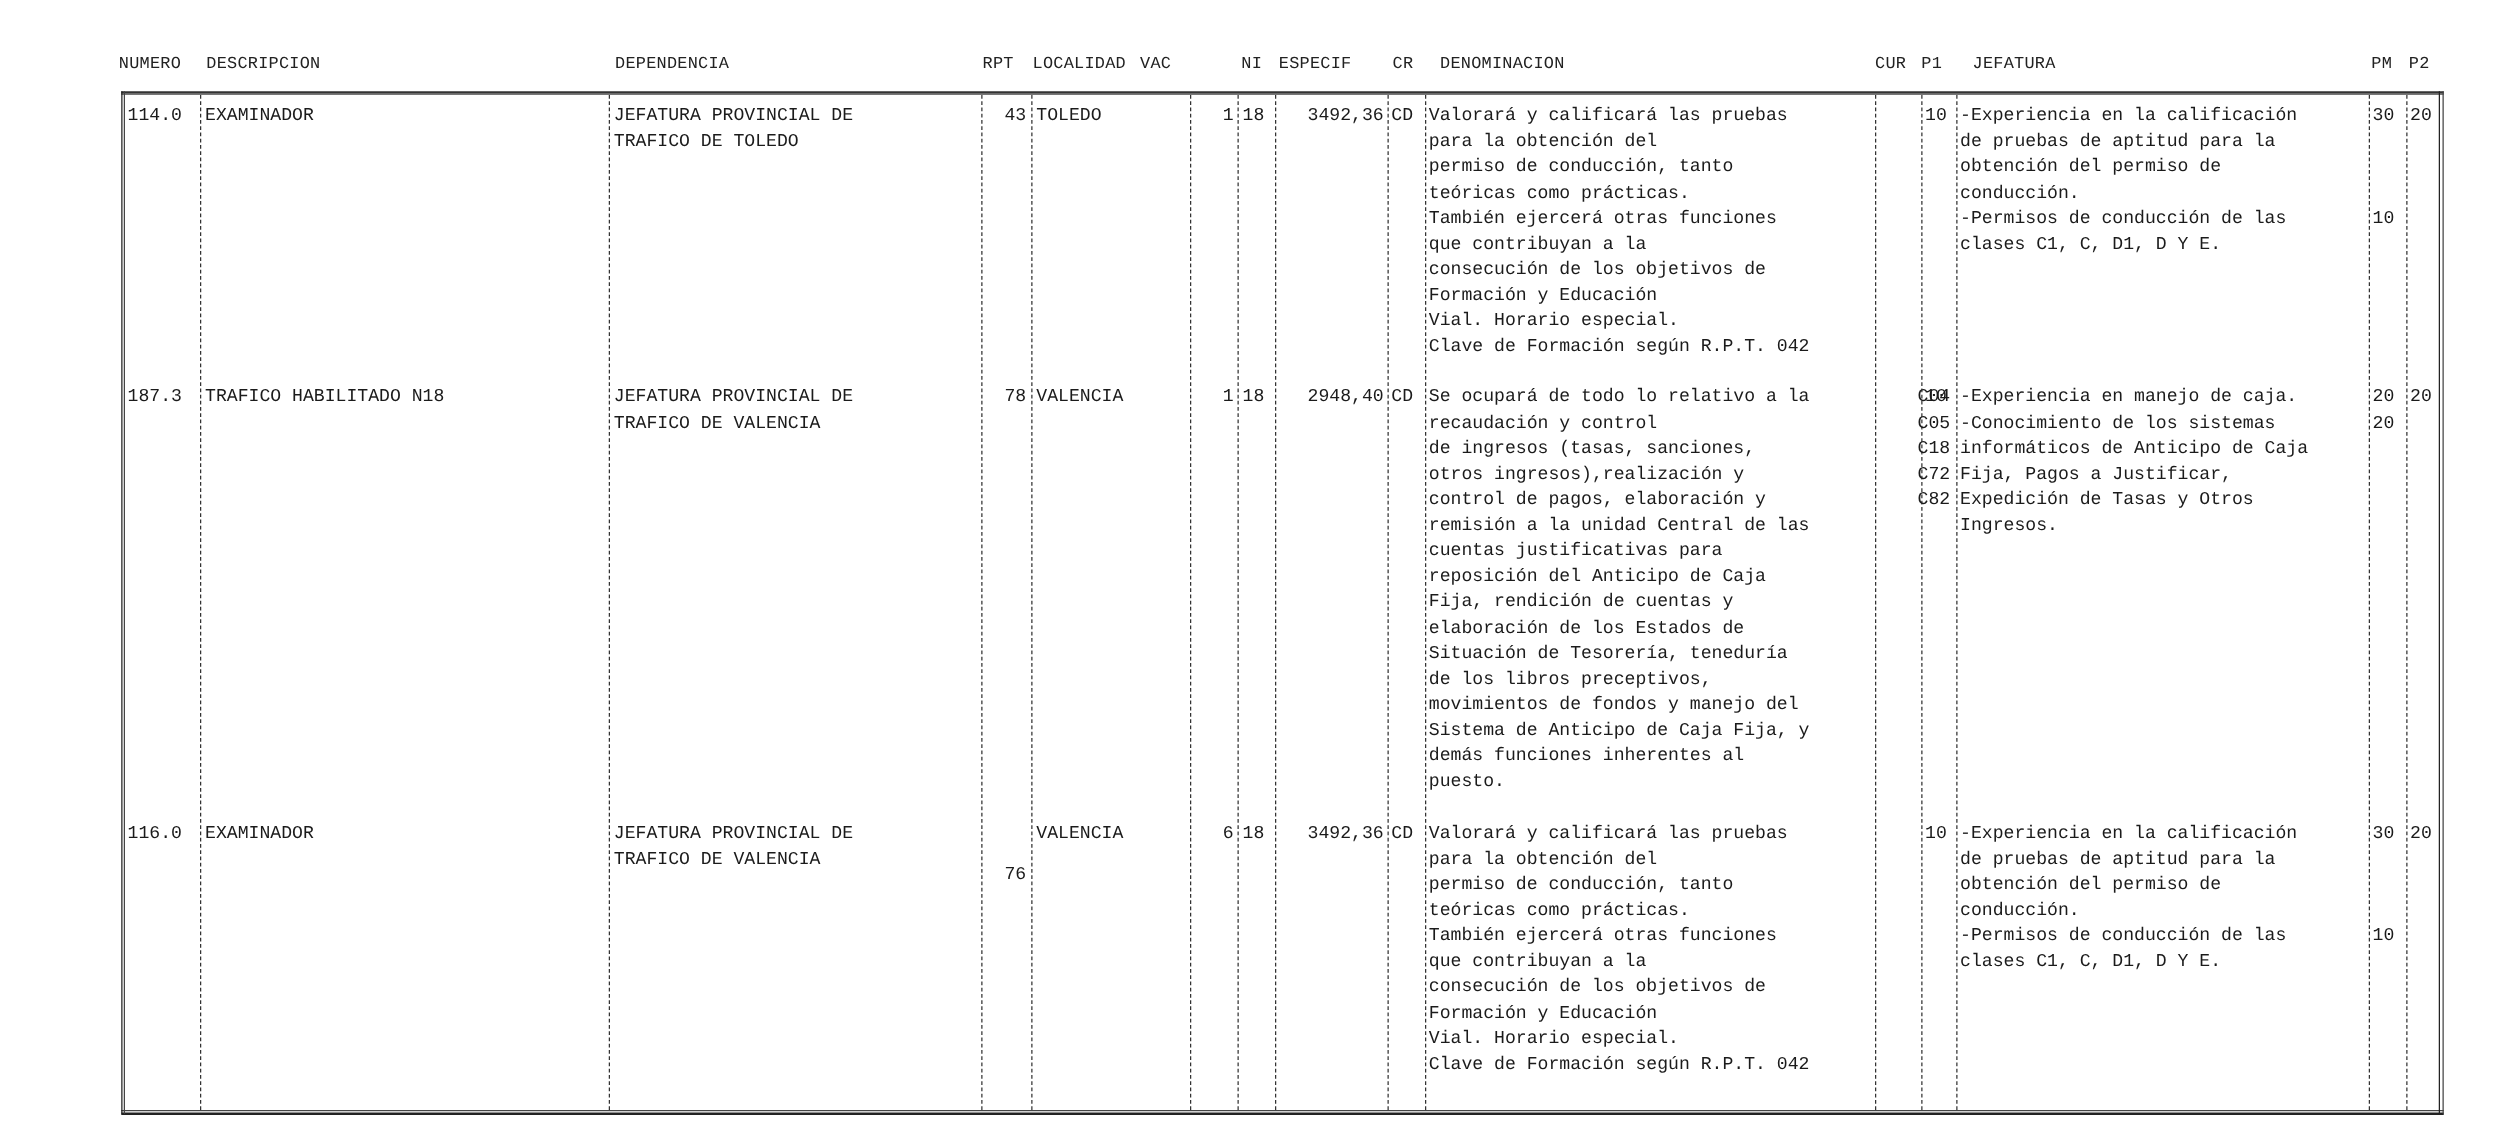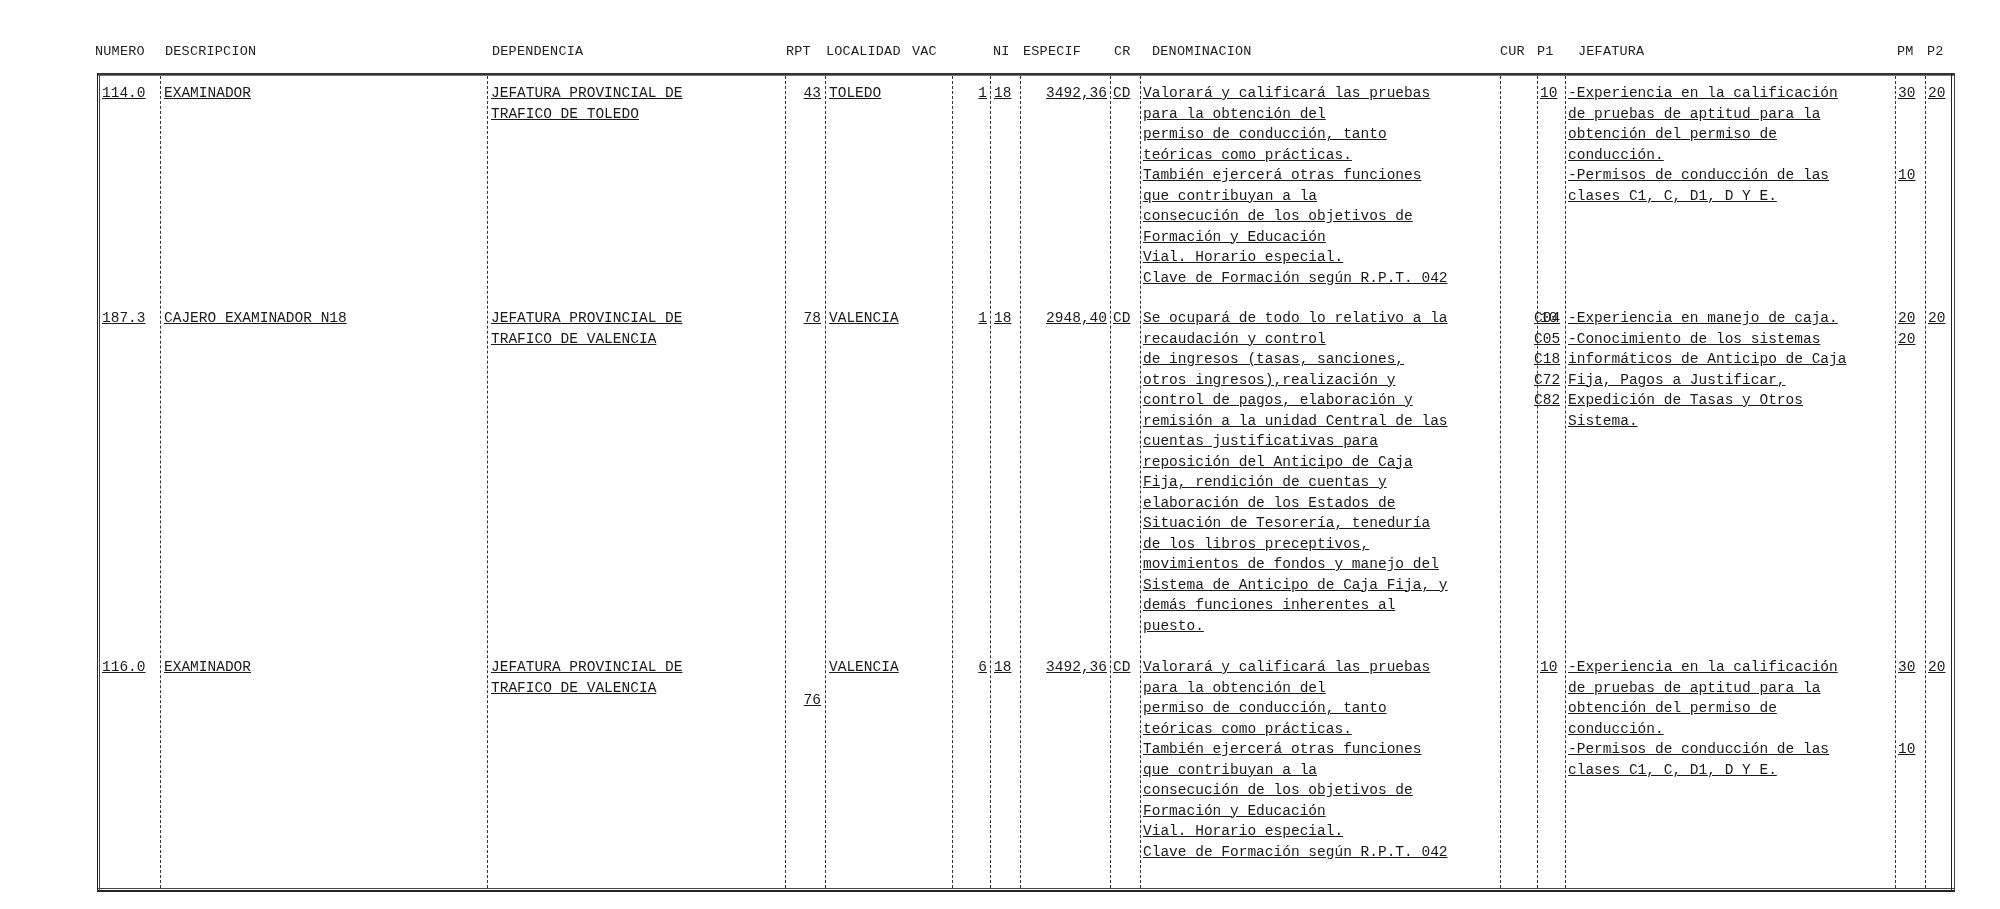--- a/index.html
+++ b/index.html
@@ -8,21 +8,21 @@
   .hdr { position:absolute; top:44px; font-size:13.5px; letter-spacing:0.2px; white-space:pre; color:#222; }
   .topline { position:absolute; left:97px; top:73px; width:1858px; height:3px;
              border-top:2px solid #333; border-bottom:1px solid #777; box-sizing:border-box; }
   .botline { position:absolute; left:97px; top:888px; width:1858px; height:4px;
              border-top:1px solid #444; border-bottom:2px solid #222; box-sizing:border-box; }
   .leftline { position:absolute; left:97px; top:73px; width:3px; height:818px;
               border-left:1px solid #222; border-right:1px solid #444; box-sizing:border-box; }
   .rightline { position:absolute; left:1951px; top:73px; width:4px; height:818px;
                border-left:1px solid #222; border-right:1px solid #444; box-sizing:border-box; }
   .vline { position:absolute; top:76px; height:812px; width:0; border-left:1px dashed #333; }
-  .cell { position:absolute; font-size:14.5px; line-height:20.5px; white-space:pre; color:#1b1b1b;text-decoration:underline; }
+  .cell { position:absolute; font-size:14.5px; line-height:20.5px; white-space:pre; color:#1b1b1b; }
   .r { text-align:right; }
 </style>
 </head>
 <body>
 
 <div class="hdr" style="left:95px">NUMERO</div>
 <div class="hdr" style="left:165px">DESCRIPCION</div>
 <div class="hdr" style="left:492px">DEPENDENCIA</div>
 <div class="hdr" style="left:786px">RPT</div>
 <div class="hdr" style="left:826px">LOCALIDAD</div>
@@ -89,21 +89,21 @@
   <div class="cell" style="left:1898px;top:83px">30
 
 
 
 10</div>
   <div class="cell" style="left:1928px;top:83px">20</div>
 </div>
 
 <div>
   <div class="cell" style="left:102px;top:308px">187.3</div>
-  <div class="cell" style="left:164px;top:308px">CAJERO EXAMINADOR N18</div>
+  <div class="cell" style="left:164px;top:308px">TRAFICO HABILITADO N18</div>
   <div class="cell" style="left:491px;top:308px">JEFATURA PROVINCIAL DE
 TRAFICO DE VALENCIA</div>
   <div class="cell r" style="left:787px;top:308px;width:34px">78</div>
   <div class="cell" style="left:829px;top:308px">VALENCIA</div>
   <div class="cell r" style="left:954px;top:308px;width:33px">1</div>
   <div class="cell" style="left:994px;top:308px">18</div>
   <div class="cell r" style="left:1022px;top:308px;width:85px">2948,40</div>
   <div class="cell" style="left:1113px;top:308px">CD</div>
   <div class="cell" style="left:1143px;top:308px">Se ocupará de todo lo relativo a la
 recaudación y control
@@ -125,21 +125,21 @@
 C05
 C18
 C72
 C82</div>
   <div class="cell" style="left:1540px;top:308px">10</div>
   <div class="cell" style="left:1568px;top:308px">-Experiencia en manejo de caja.
 -Conocimiento de los sistemas
 informáticos de Anticipo de Caja
 Fija, Pagos a Justificar,
 Expedición de Tasas y Otros
-Sistema.</div>
+Ingresos.</div>
   <div class="cell" style="left:1898px;top:308px">20
 20</div>
   <div class="cell" style="left:1928px;top:308px">20</div>
 </div>
 
 <div>
   <div class="cell" style="left:102px;top:657px">116.0</div>
   <div class="cell" style="left:164px;top:657px">EXAMINADOR</div>
   <div class="cell" style="left:491px;top:657px">JEFATURA PROVINCIAL DE
 TRAFICO DE VALENCIA</div>

